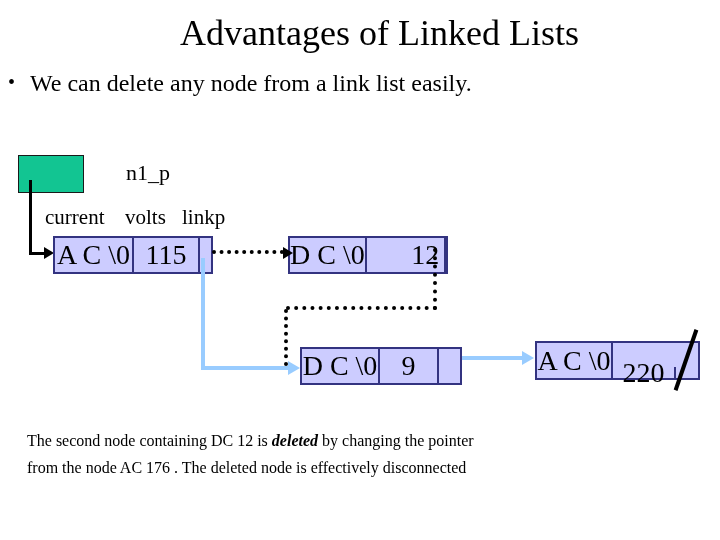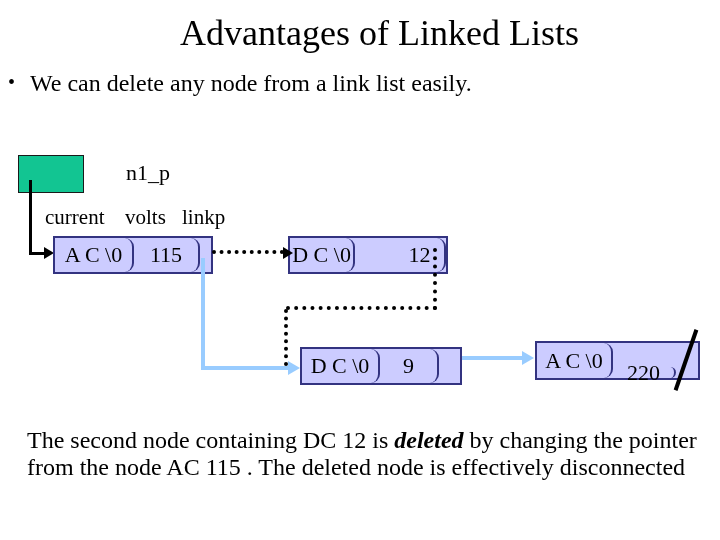--- a/index.html
+++ b/index.html
@@ -15,38 +15,38 @@
   
   .green-box { left:18px; top:155px; width:64px; height:36px; background:#12c592; border:1px solid #1a1a1a; }
   .nlp-label { left:103px; top:160px; font-size:22px;margin-left:23px; }
 
   
   .field-label { top:205px; font-size:21px; }
 
   
   .node { display:flex; background:#ccccff; border:2px solid #333380; box-sizing:border-box; height:38px; }
   .cell { border-right:2px solid #333380; display:flex; align-items:center; justify-content:center;
-          font-size:22px; white-space:pre; box-sizing:border-box;border-radius:9px; }
+          font-size:28px; white-space:pre; box-sizing:border-box; }
   .cell:last-child { border-right:none; flex:1; }
 
   
   .hline { height:3px; background:#000; }
   .vline { width:3px; background:#000; }
   .blue  { background:#99ccff; }
   .hdot  { border-top:4px dotted #000; height:0; }
   .vdot  { border-left:4px dotted #000; width:0; }
   .arrow-right { width:0; height:0; border-top:6px solid transparent; border-bottom:6px solid transparent; }
   .arrow-black { border-left:10px solid #000; }
   .arrow-blue  { border-left:12px solid #99ccff; border-top-width:7px; border-bottom-width:7px; }
 
   
   .null-slash { left:684px; top:328px; width:4px; height:64px; background:#000; transform:rotate(19deg); }
 
   
-  .caption { left:27px; top:427px; width:690px; font-size:24px; line-height:27px; }
+  .caption { left:27px; top:427px; width:690px; font-size:16px; line-height:27px; }
   .caption .bold-em { font-weight:bold; font-style:italic; }
 </style>
 </head>
 <body>
 
 <div class="abs title">Advantages of Linked Lists</div>
 
 <div class="abs bullet-row">
   <span class="bullet-glyph">•</span><span>We can delete any node from a link list easily.</span>
 </div>
@@ -100,14 +100,14 @@
   <div class="abs blue" style="left:201px; top:366px; width:88px; height:4px;"></div>
   <div class="abs arrow-right arrow-blue" style="left:288px; top:361px;"></div>
 
   <div class="abs blue" style="left:462px; top:356px; width:61px; height:4px;"></div>
   <div class="abs arrow-right arrow-blue" style="left:522px; top:351px;"></div>
 
 </div>
 
 <div class="abs caption">
   <div><span>The second node containing DC 12 is </span><span class="bold-em">deleted</span><span> by changing the pointer</span></div>
-  <div>from the node AC 115 . The deleted node is effectively disconnected</div>
+  <div>from the node AC 176 . The deleted node is effectively disconnected</div>
 </div>
 
 </body></html>

